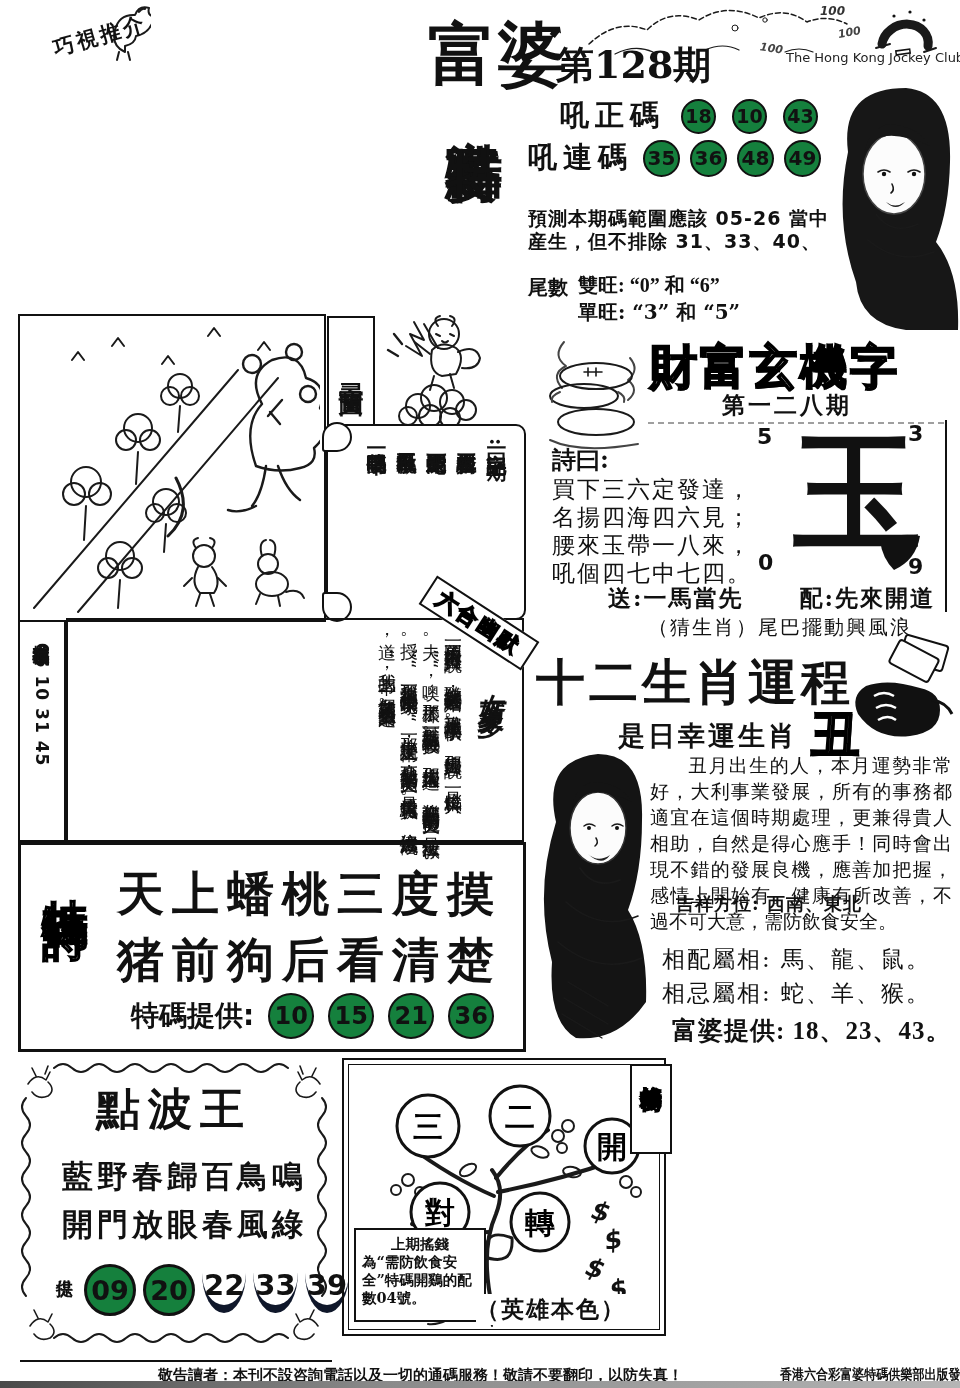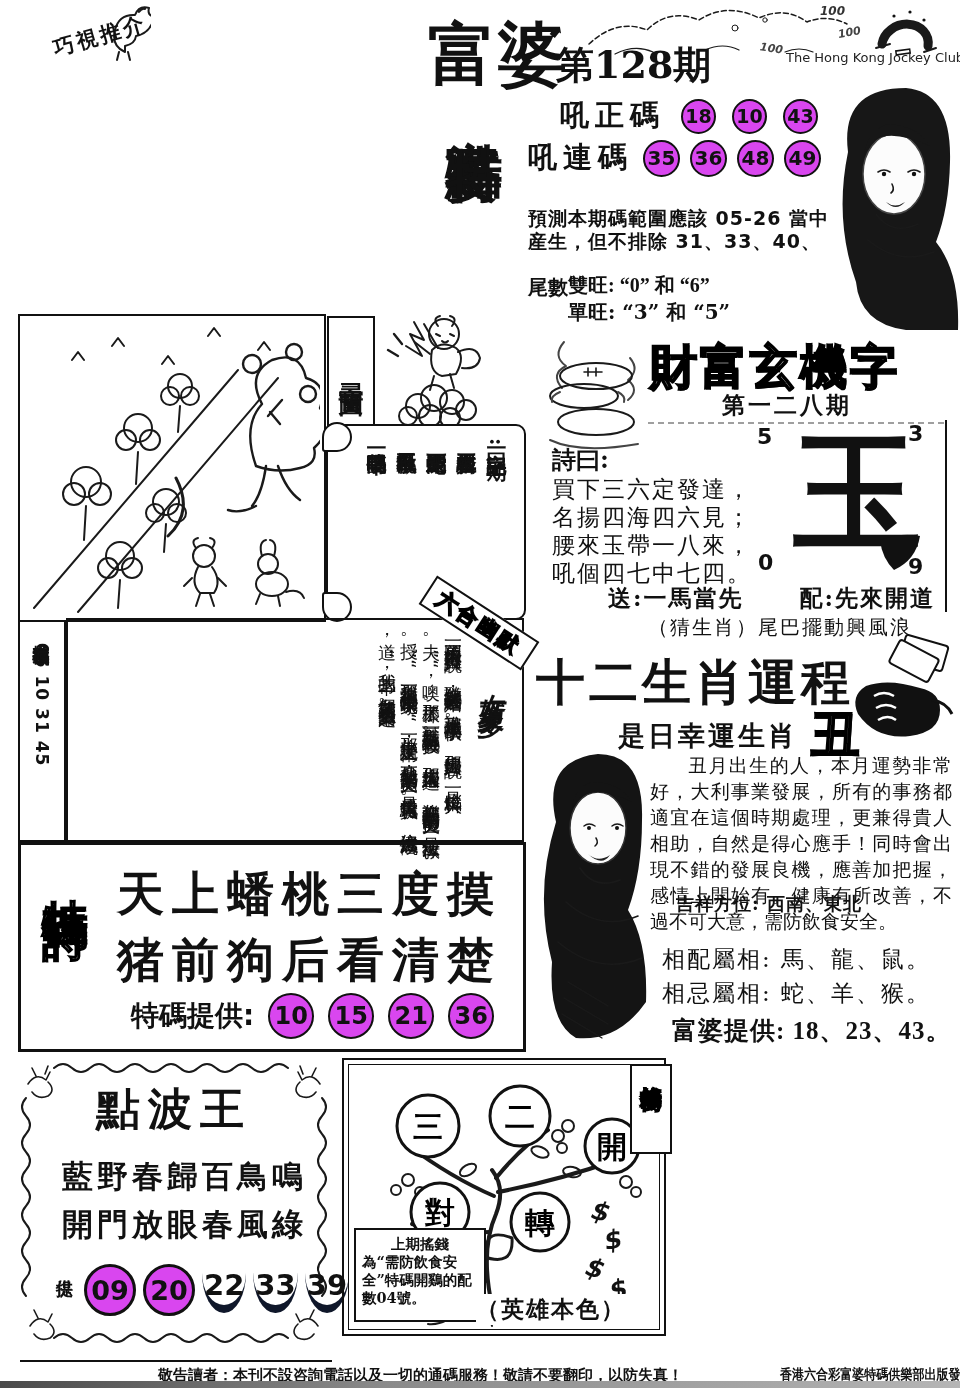--- a/index.html
+++ b/index.html
@@ -4,21 +4,21 @@
 <style>
   html,body{margin:0;padding:0;background:#e8e8e8;}
   .page{position:relative;width:960px;height:1388px;background:#fff;margin:0 auto;
         font-family:"DejaVu Sans",sans-serif;color:#111;overflow:hidden;}
   .abs{position:absolute;}
   .serif{font-family:"DejaVu Serif",serif;}
   .v{writing-mode:vertical-rl;text-orientation:mixed;}
   .outline{color:#fff;-webkit-text-stroke:2px #000;text-shadow:1px 1px 0 #000;}
   .outline-thin{color:#fff;-webkit-text-stroke:1.5px #000;}
   .num-circle{display:inline-flex;align-items:center;justify-content:center;
-              border:2.5px solid #111;border-radius:50%;font-weight:bold;background:#d946ef;}
+              border:2.5px solid #111;border-radius:50%;font-weight:bold;background:#15803d;}
   .arc-under{border-bottom:8px solid #0f172a;border-radius:0 0 50% 50%/0 0 90% 90%;padding:0 2px 3px 2px;}
   .row{display:flex;align-items:center;}
   svg{display:block;}
   .sketch{stroke:#1a1a1a;fill:none;stroke-linecap:round;stroke-linejoin:round;}
 </style>
 </head>
 <body>
 
 <div class="page">
 
@@ -73,21 +73,21 @@
     <span class="serif" style="font-size:29px;font-weight:bold;letter-spacing:6px;">吼連碼</span>
     <span class="num-circle" style="width:33px;height:33px;font-size:20px;">35</span>
     <span class="num-circle" style="width:33px;height:33px;font-size:20px;">36</span>
     <span class="num-circle" style="width:33px;height:33px;font-size:20px;">48</span>
     <span class="num-circle" style="width:33px;height:33px;font-size:20px;">49</span>
   </div>
 
   <div class="abs" style="left:528px;top:206px;font-size:19px;font-weight:bold;letter-spacing:1px;">預測本期碼範圍應該 05-26 當中</div>
   <div class="abs" style="left:528px;top:229px;font-size:19px;font-weight:bold;letter-spacing:1px;">産生，但不排除 31、33、40、</div>
 
-  <div class="abs row" style="left:528px;top:272px;align-items:flex-start;">
+  <div class="abs row" style="left:528px;top:272px;gap:10px;align-items:flex-start;">
     <span class="serif" style="font-size:20px;font-weight:bold;margin-top:2px;">尾數</span>
     <span>
       <div class="serif" style="font-size:20px;font-weight:bold;font-family:Liberation Serif, serif;">雙旺: “0” 和 “6”</div>
       <div class="serif" style="font-size:20px;font-weight:bold;">單旺: “3” 和 “5”</div>
     </span>
   </div>
 
   <div class="abs" style="left:18px;top:314px;width:304px;height:304px;border:2px solid #111;">
     <svg width="300" height="300" viewBox="0 0 300 300">
       <path class="sketch" stroke-width="2" d="M14,292 L218,54 M58,296 L258,62"></path>

